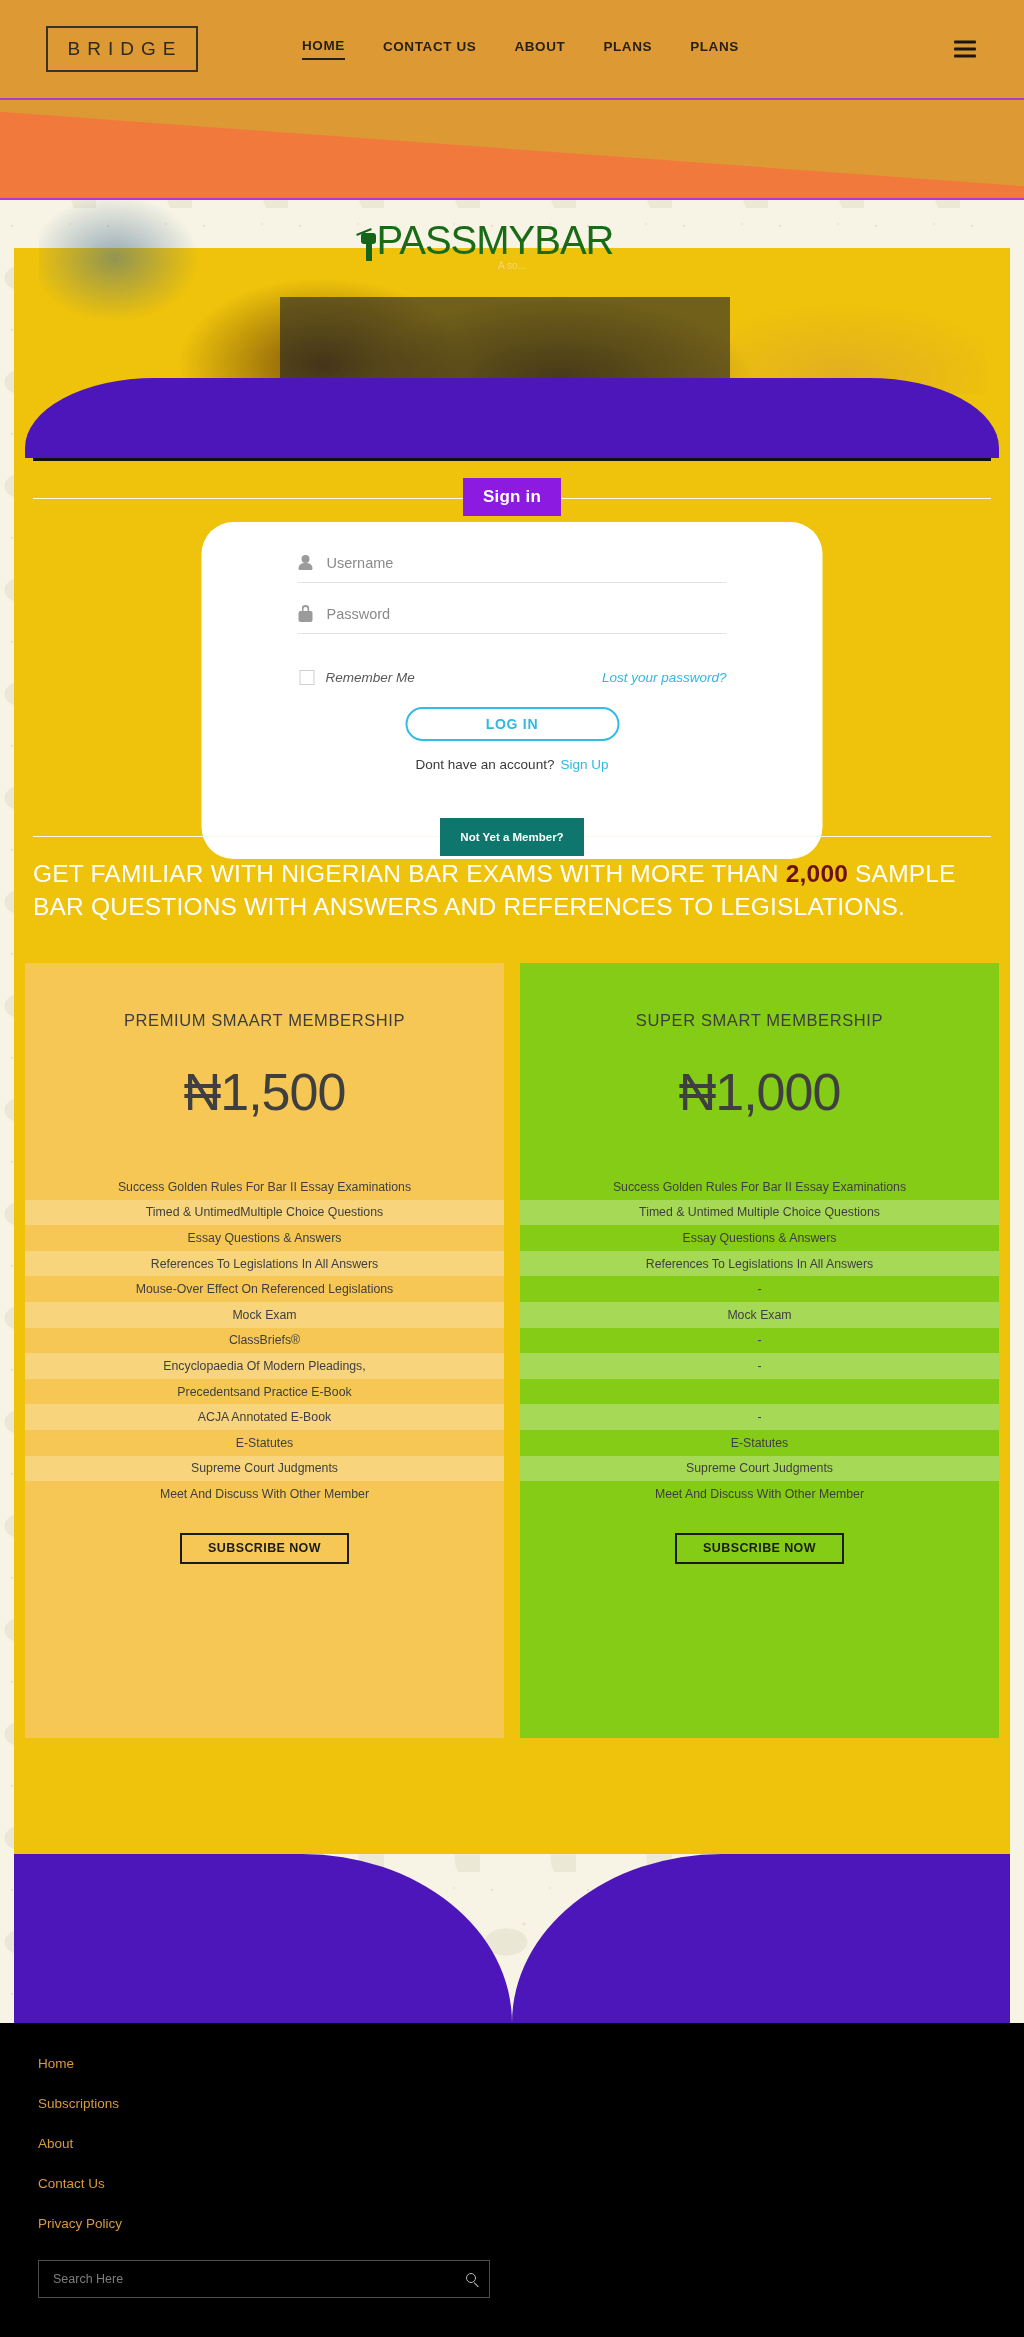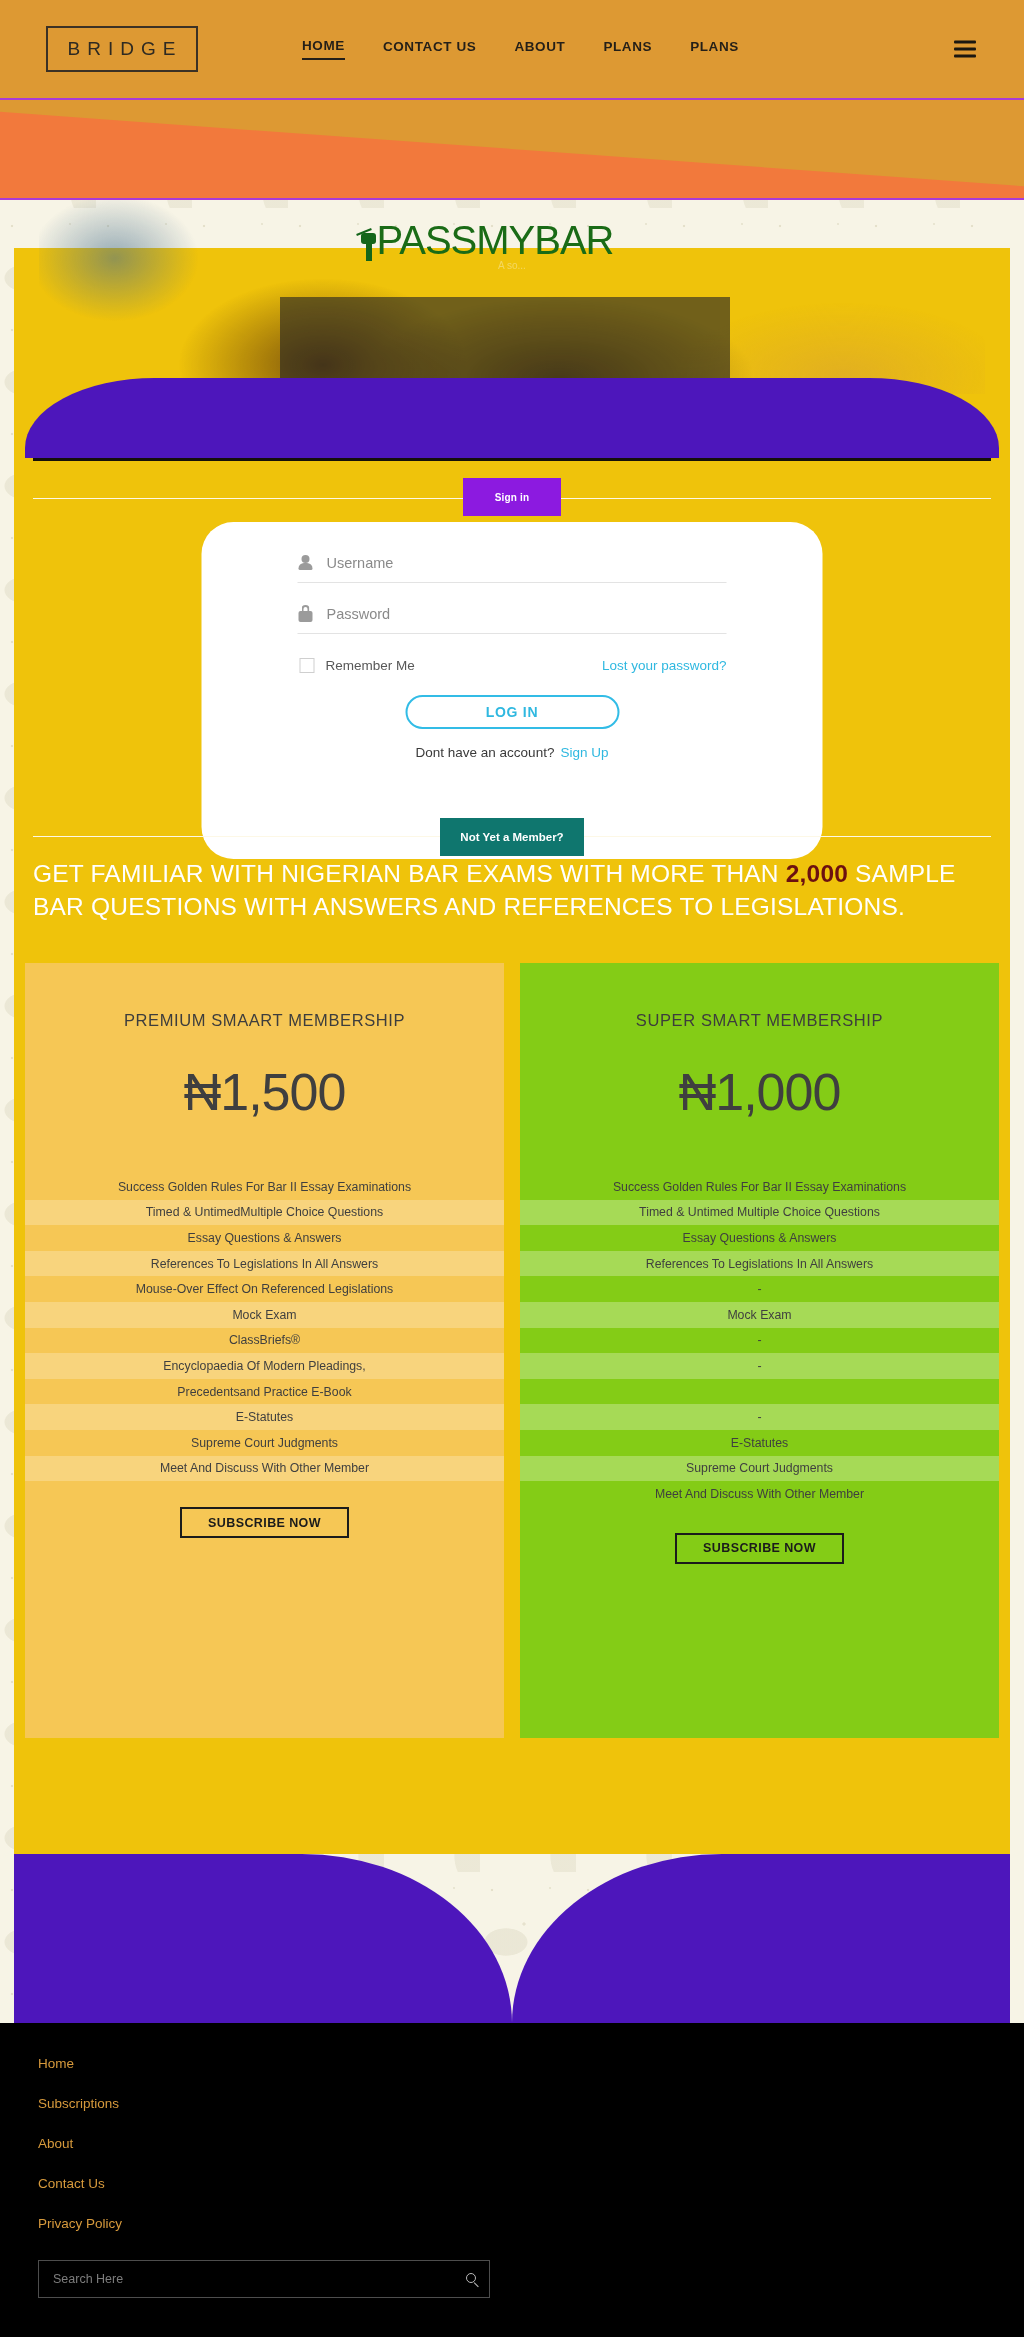--- a/index.html
+++ b/index.html
@@ -140,21 +140,21 @@
 
   
   .signin-divider {
     position: absolute; top: 298px; left: 19px; width: 958px; height: 1px;
     background: #fdf8e6;
   }
   .signin-badge {
     position: absolute; top: 278px; left: 50%; transform: translateX(-50%);
     width: 98px; height: 38px; background: #8c1ae0; color: #fff;
     display: flex; align-items: center; justify-content: center;
-    font-size: 10px; font-weight: 700; letter-spacing: .2px; cursor: pointer;
+    font-size: 17px; font-weight: 700; letter-spacing: .2px; cursor: pointer;
   }
 
   
   .login-box {
     position: absolute; top: 322px; left: 50%; transform: translateX(-50%);
     width: 621px; height: 337px; background: #fff;
     padding: 26px 96px 0 96px;
     border-radius: 32px;
   }
   .field-row {
@@ -180,21 +180,21 @@
     position: absolute; left: 1px; top: 6px; width: 14px; height: 11px;
     background: #9b9b9b; border-radius: 2px;
   }
   .field-input {
     border: none; outline: none; font-size: 14.5px; color: #6d6d6d;
     font-family: "Liberation Sans", sans-serif; width: 100%; background: transparent;
   }
   .field-input::placeholder { color: #8a8a8a; }
 
   .remember-row {
-    display: flex; align-items: center; margin-top: 24px; padding-left: 2px;
+    display: flex; align-items: center; margin-top: 36px; padding-left: 2px; font-style: italic;
   }
   .chk {
     width: 15px; height: 15px; border: 1px solid #cfcfcf; background: #fff;
     flex: 0 0 15px; cursor: pointer;
   }
   .remember-label { font-size: 13.5px; color: #585858; margin-left: 11px; }
   .lost-link {
     margin-left: auto; font-size: 13.5px; color: #2fb8e0;
     text-decoration: none; cursor: pointer;
   }
@@ -391,20 +391,21 @@
       <div class="feat-list">
         <div class="feat">Success Golden Rules For Bar II Essay Examinations</div>
         <div class="feat">Timed &amp; UntimedMultiple Choice Questions</div>
         <div class="feat">Essay Questions &amp; Answers</div>
         <div class="feat">References To Legislations In All Answers</div>
         <div class="feat">Mouse-Over Effect On Referenced Legislations</div>
         <div class="feat">Mock Exam</div>
         <div class="feat">ClassBriefs®</div>
         <div class="feat">Encyclopaedia Of Modern Pleadings,</div>
         <div class="feat">Precedentsand Practice E-Book</div>
+        <div class="feat">ACJA Annotated E-Book</div>
         <div class="feat">E-Statutes</div>
         <div class="feat">Supreme Court Judgments</div>
         <div class="feat">Meet And Discuss With Other Member</div>
       </div>
       <button class="sub-btn">SUBSCRIBE NOW</button>
     </div>
 
     <div class="card card-right">
       <div class="card-title">SUPER SMART MEMBERSHIP</div>
       <div class="card-price">₦1,000</div>

